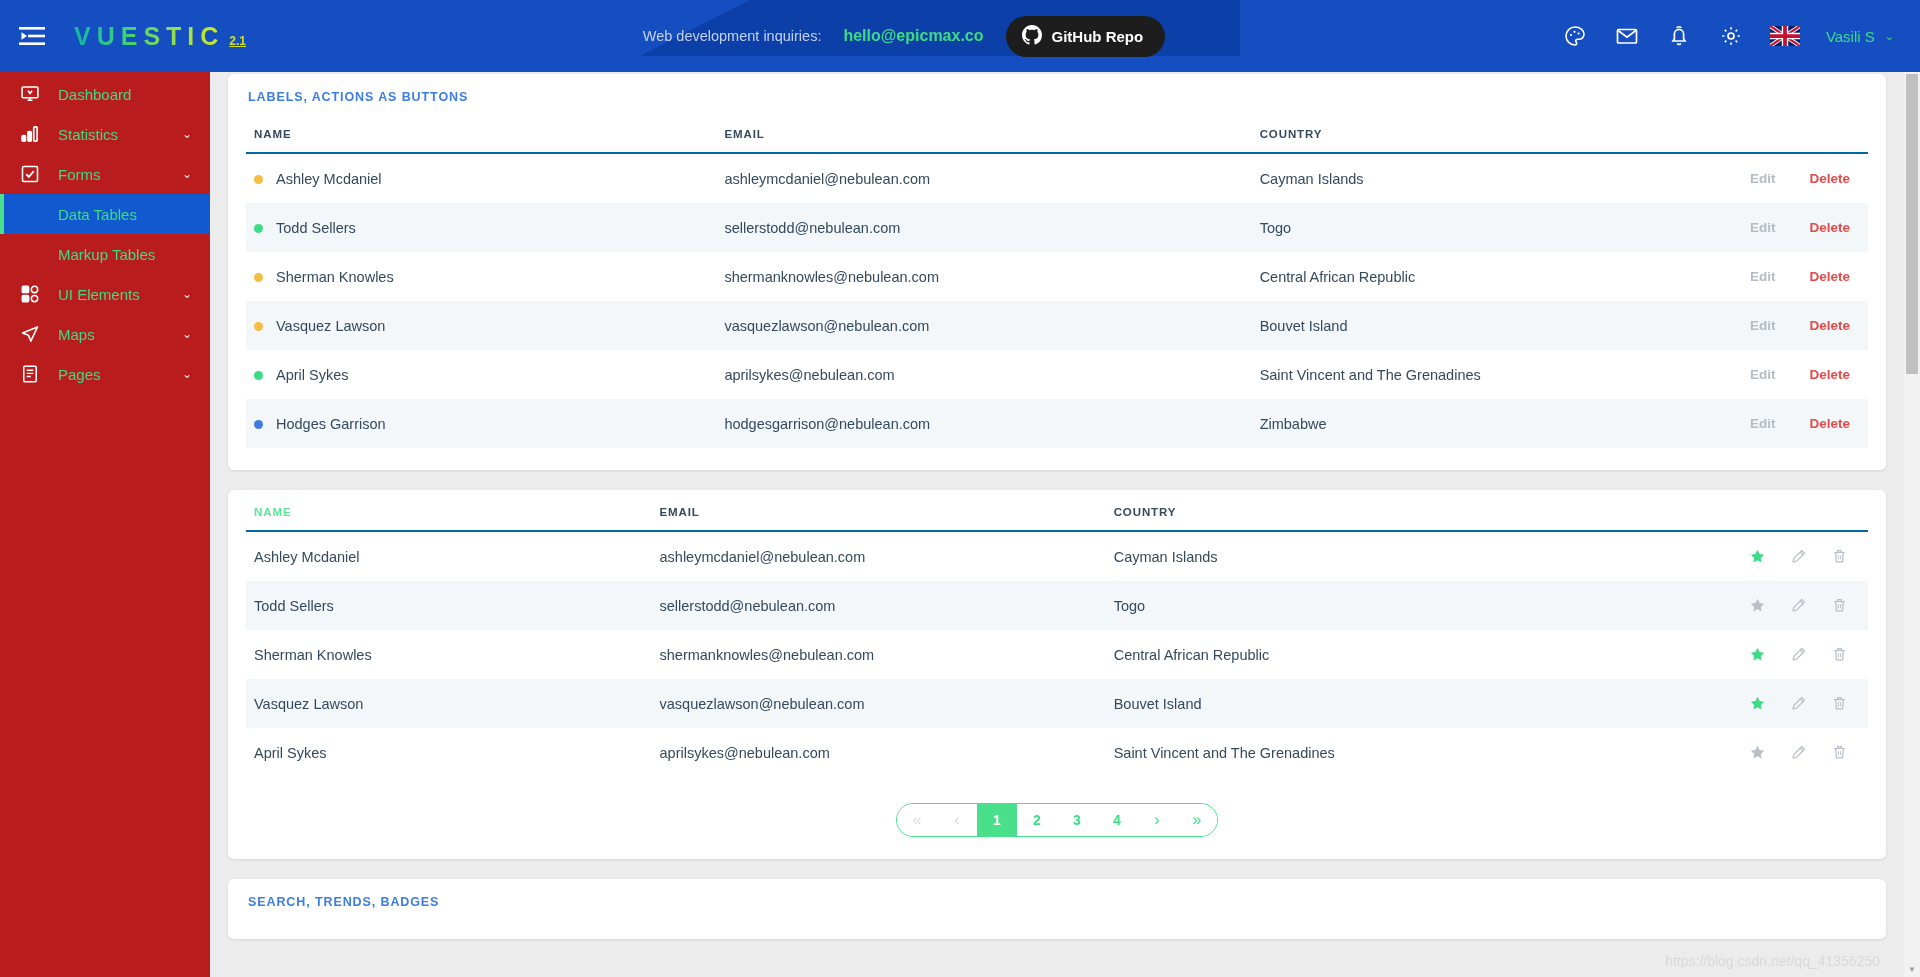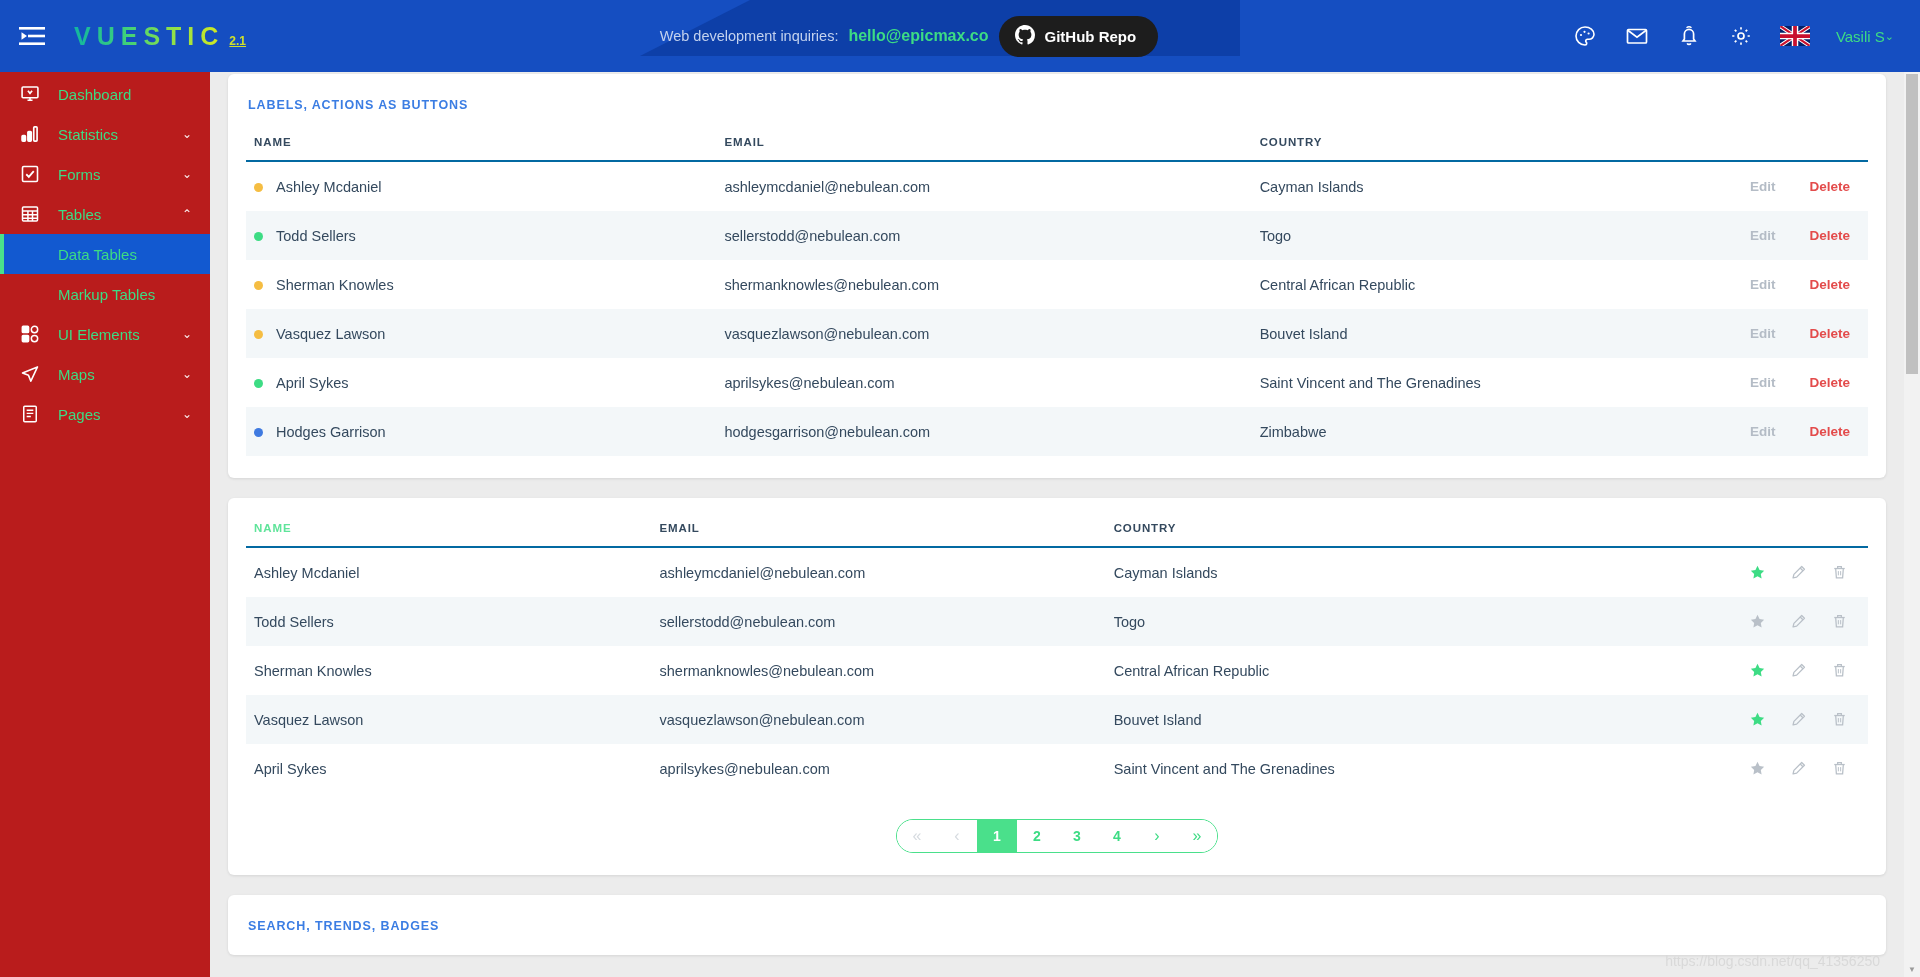--- a/index.html
+++ b/index.html
@@ -42,38 +42,38 @@
     background: linear-gradient(90deg,#12b6a0 0%, #3fd07a 35%, #8ee04a 65%, #d6e91f 100%);
     -webkit-background-clip: text; background-clip: text; color: transparent;
   }
   .logo-ver {
     font-size: 12px; font-weight: 700; color: #cfe02a; margin-left: 2px;
     letter-spacing: 0px;
     text-decoration: underline;
   }
   .header-center {
     position: relative; z-index: 2;
-    flex: 1; display: flex; align-items: center; justify-content: center; gap: 10px;
+    flex: 1; display: flex; align-items: center; justify-content: center; gap: 22px;
   }
   .inq-text { font-size: 14.5px; color: #c3d2ee; }
   .inq-mail { color: #3ddc84; font-weight: 600; text-decoration: none; }
   .gh-btn {
     display: flex; align-items: center; gap: 10px;
     background: #1d1d1d; color: #fff;
     border-radius: 22px; padding: 9px 22px 9px 16px;
     font-size: 15px; font-weight: 700; cursor: pointer;
     border: none;
   }
   .header-right {
     position: relative; z-index: 2;
     display: flex; align-items: center; gap: 26px; padding-right: 26px;
   }
   .hicon { width: 26px; height: 26px; display: flex; align-items: center; justify-content: center; cursor: pointer; }
   .flag { width: 30px; height: 20px; border-radius: 1px; overflow: hidden; cursor: pointer; }
-  .userbox { display: flex; align-items: center; gap: 0; color: #3ddc84; font-size: 15px; cursor: pointer; }
+  .userbox { display: flex; align-items: center; gap: 10px; color: #3ddc84; font-size: 15px; cursor: pointer; }
   .chev-sm { font-size: 11px; }
 
   
   .sidebar {
     position: absolute; top: 56px; left: 0; width: 210px; bottom: 0;
     background: #b91c1c; z-index: 20; padding-top: 18px;
     overflow: hidden;
   }
   .nav-item {
     position: relative;
@@ -96,21 +96,21 @@
 
   
   .main {
     position: absolute; top: 56px; left: 210px; right: 0; bottom: 0;
     background: #ececec; overflow: hidden;
   }
   .scroll-area { position: absolute; inset: 0 16px 0 0; padding: 18px 18px 0 18px; }
   .card {
     background: #fff; border-radius: 6px;
     box-shadow: 0 1px 3px rgba(0,0,0,.10);
-    padding: 18px 18px 22px 18px;
+    padding: 10px 18px 22px 18px;
     margin-bottom: 20px;
   }
   .card-title {
     color: #3b7de3; font-size: 12.5px; font-weight: 700;
     letter-spacing: .9px; text-transform: uppercase;
     padding: 6px 0 18px 2px;
   }
 
   table { width: 100%; border-collapse: collapse; }
   thead th {
@@ -286,30 +286,20 @@
       <span class="nav-ico">
         <svg width="20" height="20" viewBox="0 0 24 24" fill="none" stroke="#fff" stroke-width="1.9">
           <rect x="3" y="3" width="18" height="18" rx="1.5"></rect>
           <path d="M7.5 12.3 L10.6 15.4 L16.5 8.6" stroke-width="2.2"></path>
         </svg>
       </span>
       <span class="nav-label">Forms</span>
       <span class="nav-chev">⌄</span>
     </div>
 
-    <div class="nav-item">
-      <span class="nav-ico">
-        <svg width="20" height="20" viewBox="0 0 24 24" fill="none" stroke="#fff" stroke-width="1.8">
-          <rect x="3" y="3.5" width="18" height="17" rx="1.2"></rect>
-          <path d="M3 8.5h18M3 13h18M3 17h18M9.5 8.5v12M15 8.5v12"></path>
-        </svg>
-      </span>
-      <span class="nav-label">Tables</span>
-      <span class="nav-chev">⌃</span>
-    </div>
 
     <div class="nav-sub active">
       <span>Data Tables</span>
     </div>
     <div class="nav-sub">
       <span>Markup Tables</span>
     </div>
 
     <div class="nav-item">
       <span class="nav-ico">

